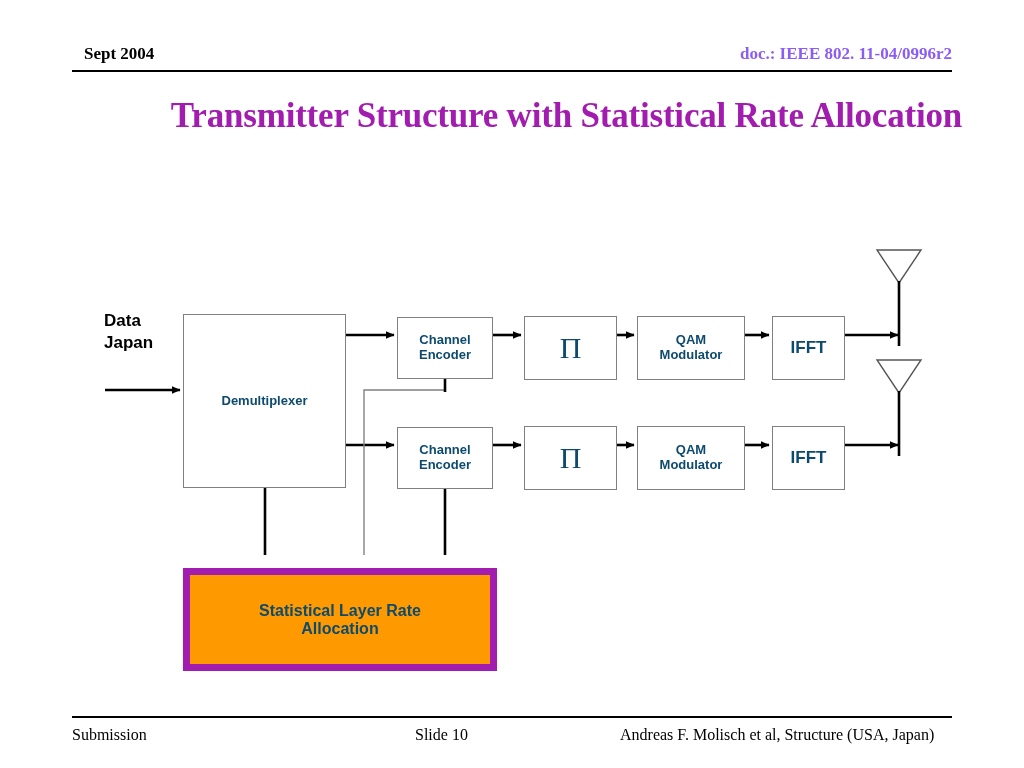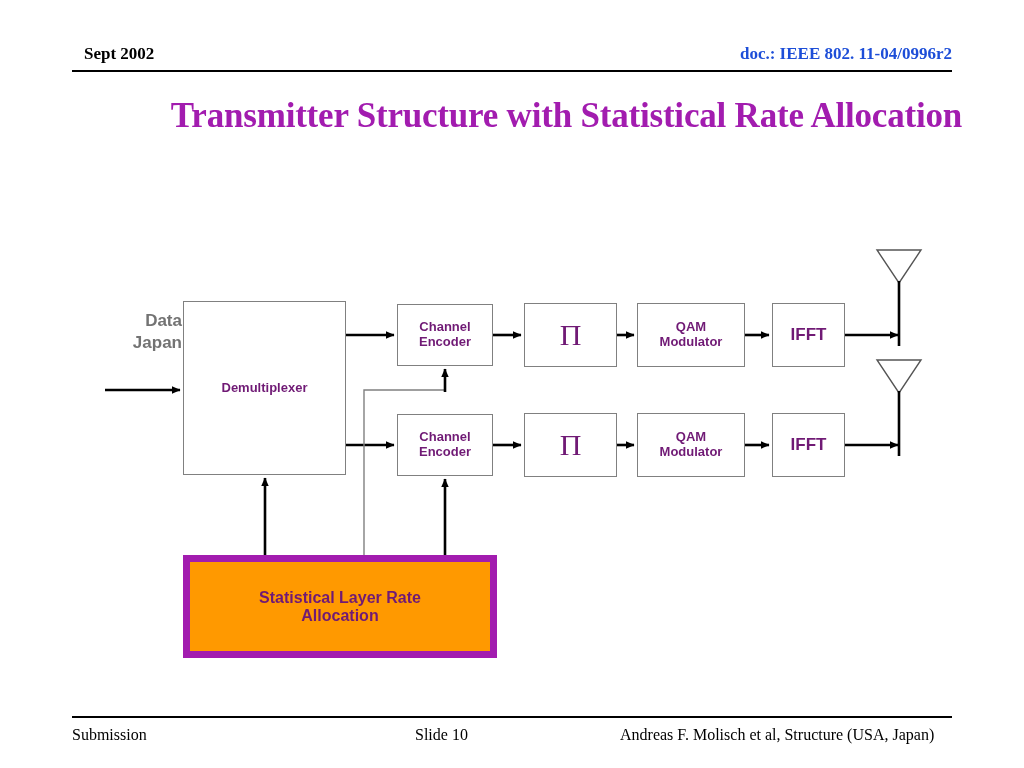--- a/index.html
+++ b/index.html
@@ -34,21 +34,21 @@
     color: #000000;
     white-space: nowrap;
   }
   #header-doc {
     position: absolute;
     right: 0px;
     top: 0px;
     font-family: "Liberation Serif", serif;
     font-weight: bold;
     font-size: 17px;
-    color: #1d4ed8;
+    color: #8b5cf6;
     white-space: nowrap;
     text-align: right;
   }
   #header-rule {
     position: absolute;
     left: 0px;
     top: 26px;
     width: 880px;
     height: 0;
     border-top: 2px solid #000000;
@@ -85,21 +85,22 @@
     position: absolute;
     box-sizing: border-box;
     border: 1px solid #808080;
     background: #ffffff;
     display: flex;
     align-items: center;
     justify-content: center;
     text-align: center;
     font-family: "Liberation Sans", sans-serif;
     font-weight: bold;
-    color: #701a75;
+    color: #0c4a6e;
+    margin-top: 13px;
   }
   .blk-label {
     line-height: 1.12;
     padding: 0 2px;
   }
 
   #blk-demux {
     left: 183px; top: 301px; width: 163px; height: 174px;
     font-size: 13px;
   }
@@ -123,26 +124,26 @@
     background: #ff9900;
     border: 7px solid #a21caf;
     font-size: 16px;
   }
 
   #label-data-input {
     position: absolute;
     left: 104px;
     top: 310px;
     width: 78px;
-    text-align: right;
+    text-align: left;
     font-family: "Liberation Sans", sans-serif;
     font-weight: bold;
     font-size: 17px;
     line-height: 1.28;
-    color: #737373;
+    color: #000000;
   }
 
   
   #footer-rule {
     position: absolute;
     left: 72px;
     top: 716px;
     width: 880px;
     height: 0;
     border-top: 2px solid #000000;
@@ -158,21 +159,21 @@
     color: #000000;
   }
   #footer-left { position: absolute; left: 0px; top: 0px; white-space: nowrap; }
   #footer-center { position: absolute; left: 343px; top: 0px; white-space: nowrap; }
   #footer-right { position: absolute; left: 548px; top: 0px; white-space: nowrap; }
 </style>
 </head>
 <body>
 
 <div id="slide-header">
-  <div id="header-date">Sept 2002</div>
+  <div id="header-date">Sept 2004</div>
   <div id="header-doc">doc.: IEEE 802. 11-04/0996r2</div>
   <div id="header-rule"></div>
 </div>
 
 <div id="slide-title">Transmitter Structure with Statistical Rate Allocation</div>
 
 <div id="diagram">
 
   <svg width="1024" height="768" viewBox="0 0 1024 768">
     <defs>

